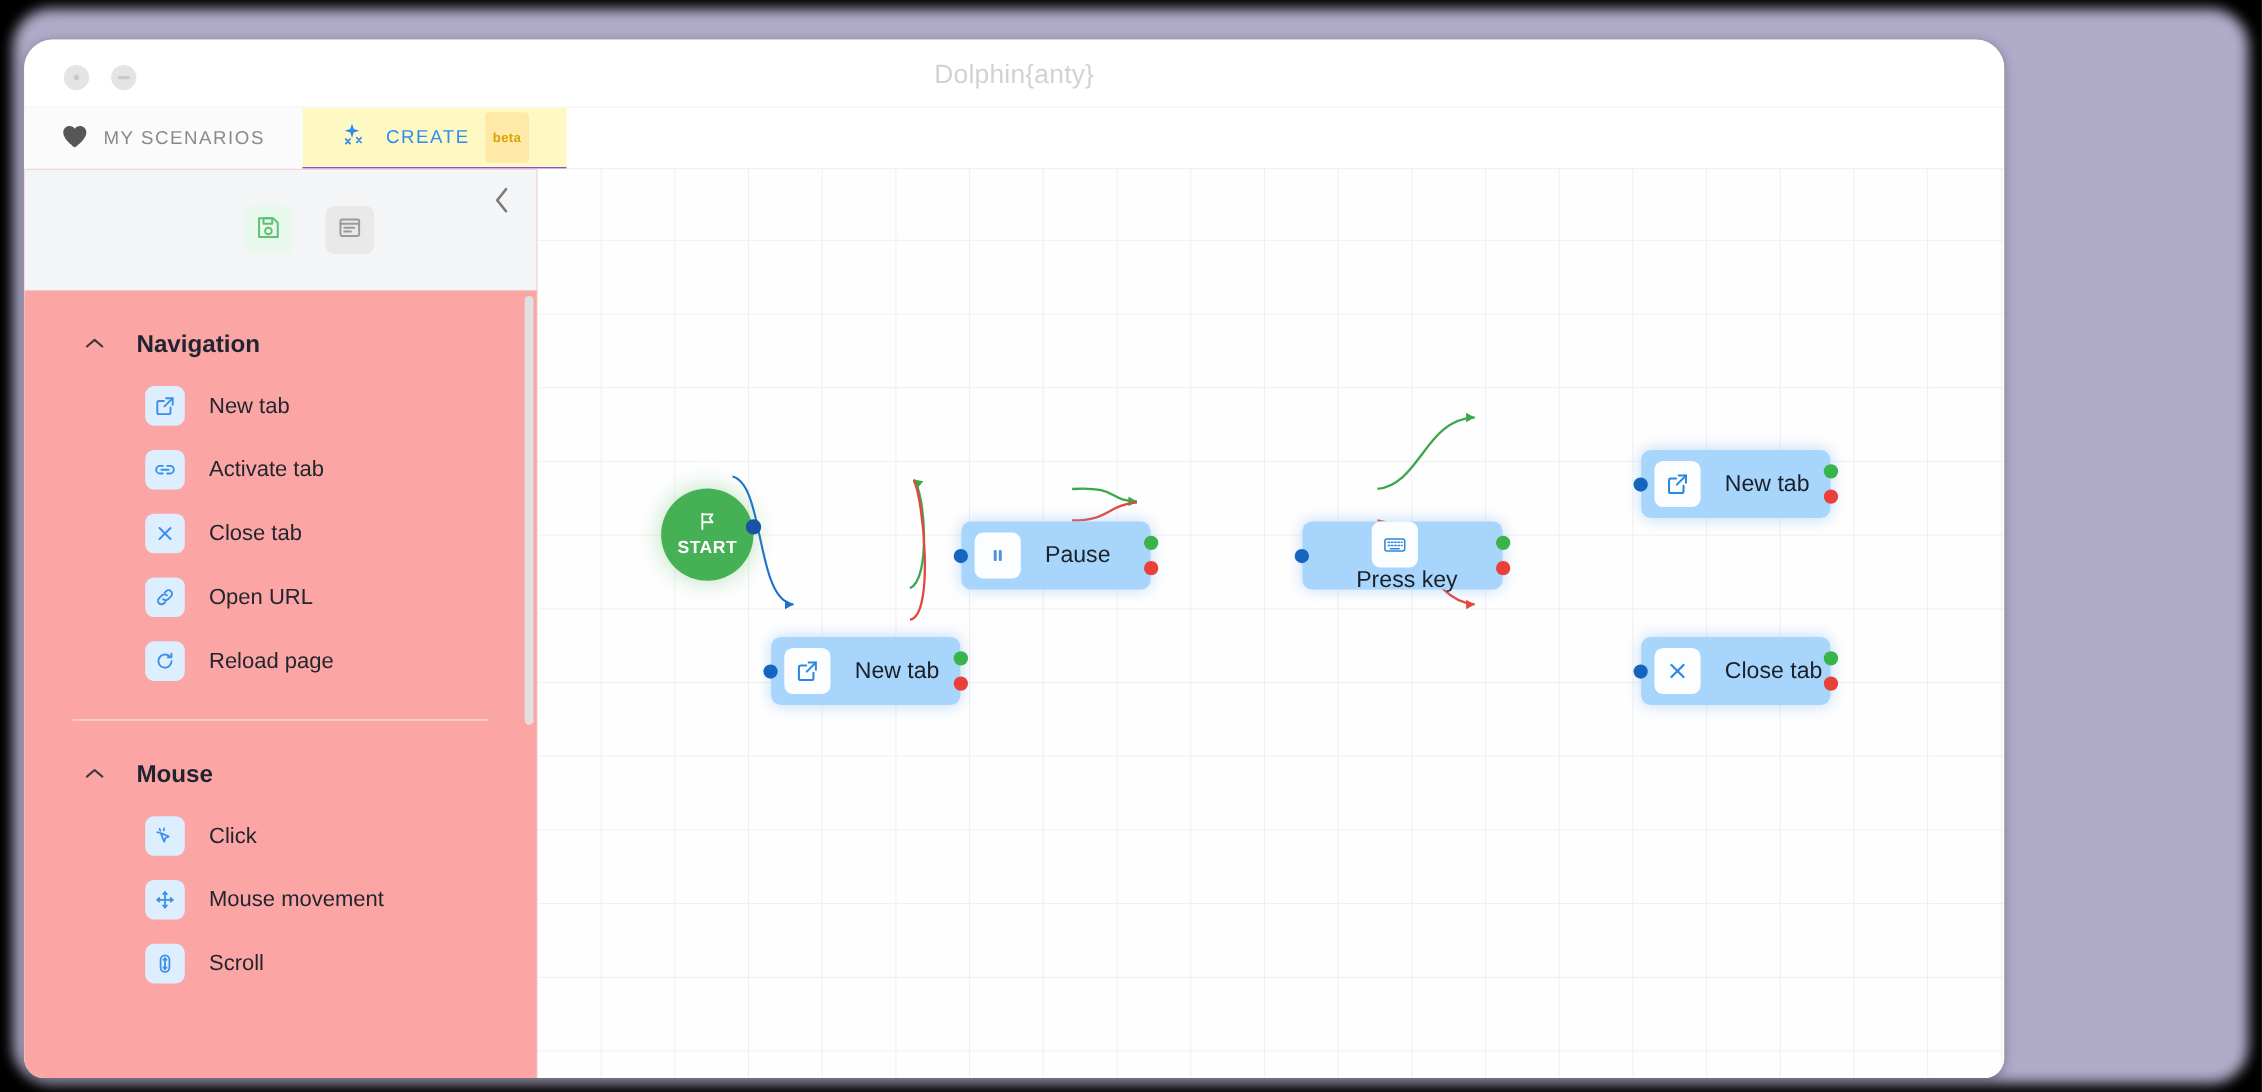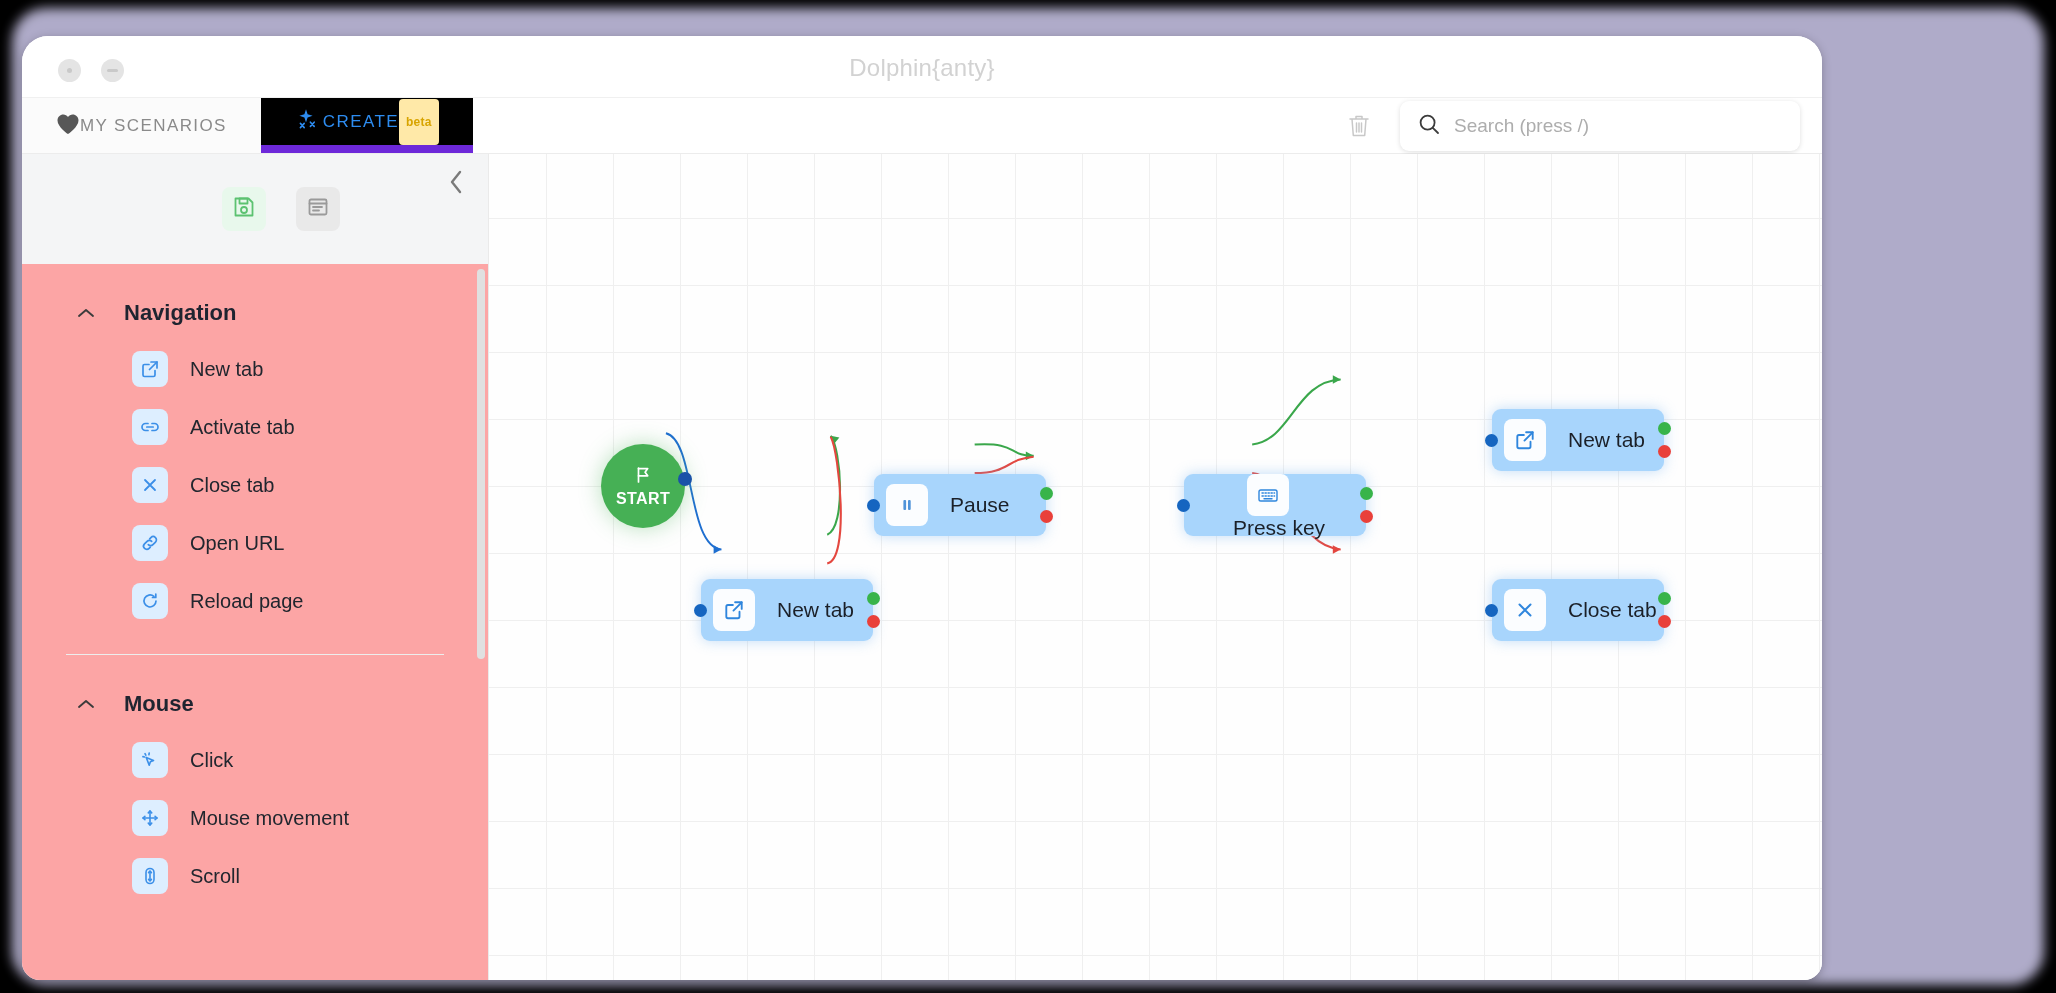--- a/index.html
+++ b/index.html
@@ -57,27 +57,27 @@
   
   .tabsrow {
     position: relative;
     height: 56px;
     background: #ffffff;
     display: flex;
     align-items: stretch;
     border-bottom: 1px solid #ececec;
   }
   .tab {
-    display: flex; align-items: center; 
+    display: flex; align-items: center; gap: 14px;
     padding: 0 34px;
     cursor: pointer;
     position: relative;
   }
   .tab.inactive { background: #fbfbfb; }
-  .tab.active { background: #000000; border-bottom: 8px solid #6d28d9; }
+  .tab.active { background: #fef9c3; border-bottom: 1px solid #6d28d9; }
   .tab-label { font-size: 17px; letter-spacing: 1.4px; color: #8a8a8a; font-weight: 500; }
   .tab.active .tab-label { color: #2d8cf0; }
   .badge {
     background: #ffe9a8; color: #d8a400;
     font-size: 12px; font-weight: 700;
     padding: 16px 7px; border-radius: 4px;
     letter-spacing: .3px;
   }
   .heart { color: #575757; font-size: 22px; line-height: 1; }
   .sparkle { color: #2d8cf0; }
@@ -262,37 +262,20 @@
           <svg width="28" height="26" viewBox="0 0 28 26" fill="none" stroke="#2d8cf0" stroke-width="1.6" stroke-linecap="round">
             <path d="M11 2.2 L12.6 7.2 L17.6 8.8 L12.6 10.4 L11 15.4 L9.4 10.4 L4.4 8.8 L9.4 7.2 Z" fill="#2d8cf0" stroke="none"></path>
             <path d="M5.4 16.4 L9.2 20.6 M9.2 16.4 L5.4 20.6"></path>
             <path d="M15.4 15.2 L19.2 19.4 M19.2 15.2 L15.4 19.4"></path>
           </svg>
         </span>
         <span class="tab-label">CREATE</span>
         <span class="badge">beta</span>
       </div>
 
-      <div class="header-right">
-        <div class="trash-btn">
-          <svg width="24" height="26" viewBox="0 0 24 26" fill="none" stroke="#c8c8c8" stroke-width="1.5" stroke-linecap="round" stroke-linejoin="round">
-            <path d="M3 6h18M9 6V3.5h6V6M5 6l1.3 16.5h11.4L19 6"></path>
-            <path d="M9.5 10v9M12 10v9M14.5 10v9"></path>
-          </svg>
-        </div>
-        <div class="searchbox">
-          <span>
-            <svg width="22" height="22" viewBox="0 0 22 22" fill="none" stroke="#3c3c3c" stroke-width="1.8" stroke-linecap="round">
-              <circle cx="9.6" cy="9.6" r="7"></circle>
-                <path d="M14.8 14.8 L20 20"></path>
-            </svg>
-          </span>
-          <input type="text" value="" placeholder="Search (press /)" style="">
-        </div>
-      </div>
     </div>
 
     <div class="body">
 
       <div class="sidebar">
 
         <div class="side-toolbar">
           <div class="collapse-chevron">
             <svg width="20" height="30" viewBox="0 0 20 30" fill="none" stroke="#7a7a7a" stroke-width="2.4" stroke-linecap="round" stroke-linejoin="round">
                 <path d="M14 5 L6 15 L14 25"></path>

